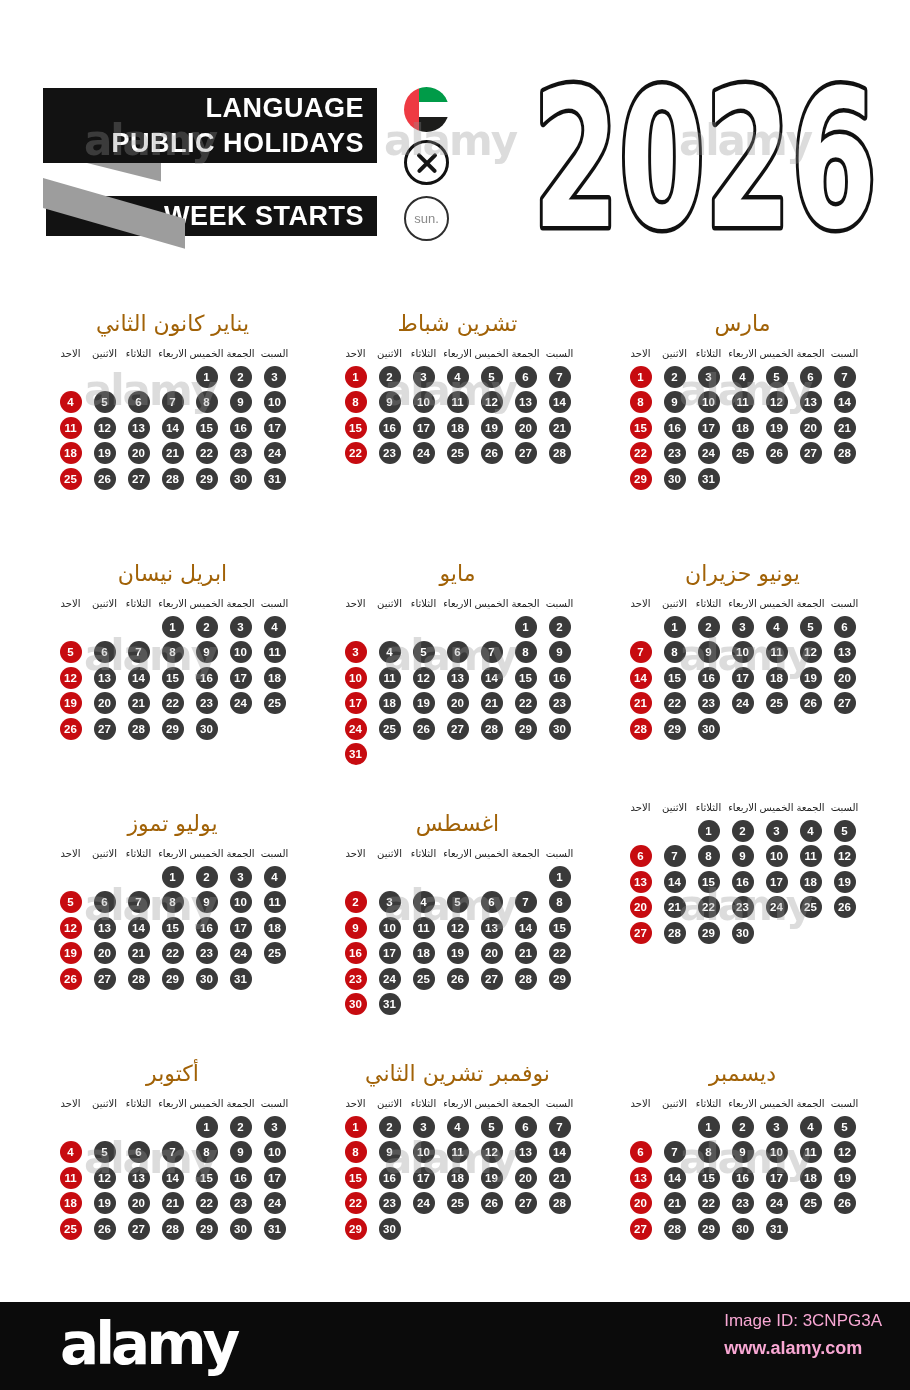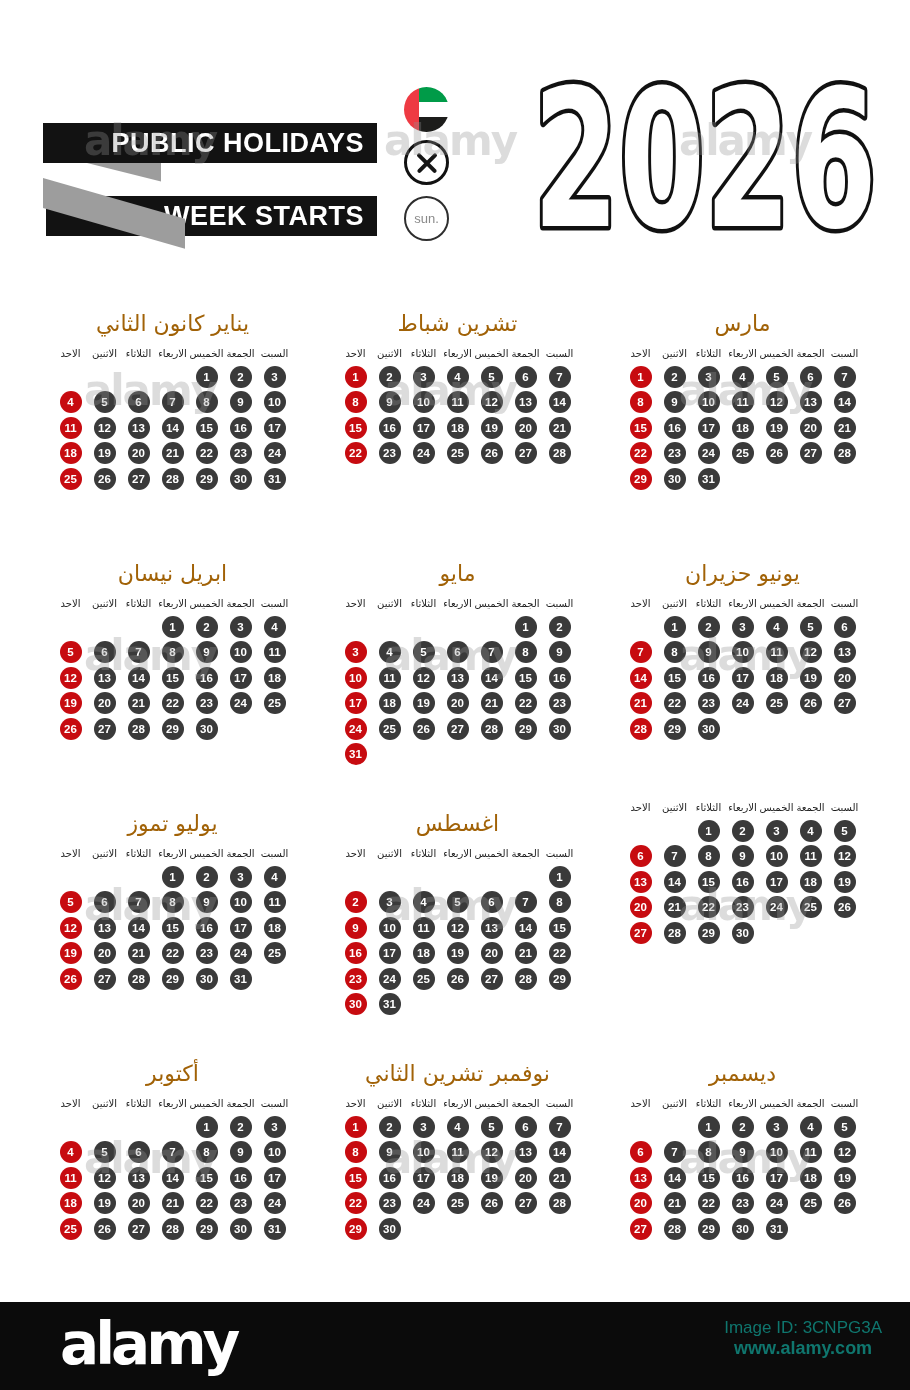--- a/index.html
+++ b/index.html
@@ -51,32 +51,35 @@
 
   
   .wm-layer{position:absolute;left:0;top:0;width:910px;height:1390px;pointer-events:none;z-index:40;}
   .wm{position:absolute;transform:translate(-50%,-50%);font-family:"DejaVu Sans",sans-serif;
       font-weight:700;font-size:42px;color:rgba(145,145,145,0.32);letter-spacing:-2px;}
 
   
   .footer{position:absolute;left:0;top:1302px;width:910px;height:88px;background:#0b0b0b;z-index:60;}
   .logo{position:absolute;left:60px;top:10px;color:#fff;font-family:"DejaVu Sans",sans-serif;
         font-weight:700;font-size:58px;letter-spacing:-4px;line-height:64px;}
-  .f-right{position:absolute;right:28px;top:16px;text-align:center;color:#0f766e;}
+  .f-right{position:absolute;right:28px;top:9px;text-align:left;color:#f9a8d4;}
   .fid{font-size:17px;font-weight:400;font-family:"Liberation Sans",sans-serif;}
-  .furl{font-size:18px;font-weight:700;font-family:"Liberation Sans",sans-serif;}
+  .furl{font-size:18px;font-weight:700;margin-top:7px;font-family:"Liberation Sans",sans-serif;}
 </style>
 </head>
 <body>
 
 <div class="page">
 
   <div class="fold fold1"></div>
   <div class="fold fold2"></div>
 
+  <div class="bar bar1" style="background: rgb(18, 18, 18);">
+    <span>LANGUAGE</span>
+  </div>
   <div class="bar bar2" style="background: rgb(18, 18, 18);">
     <span>PUBLIC HOLIDAYS</span>
   </div>
   <div class="bar bar3" style="background: rgb(18, 18, 18);">
     <span>WEEK STARTS</span>
   </div>
 
   <div class="icircle flag">
     <div class="flag-red" style="background: rgb(238, 58, 67);"></div>
     <div class="flag-stripes">

